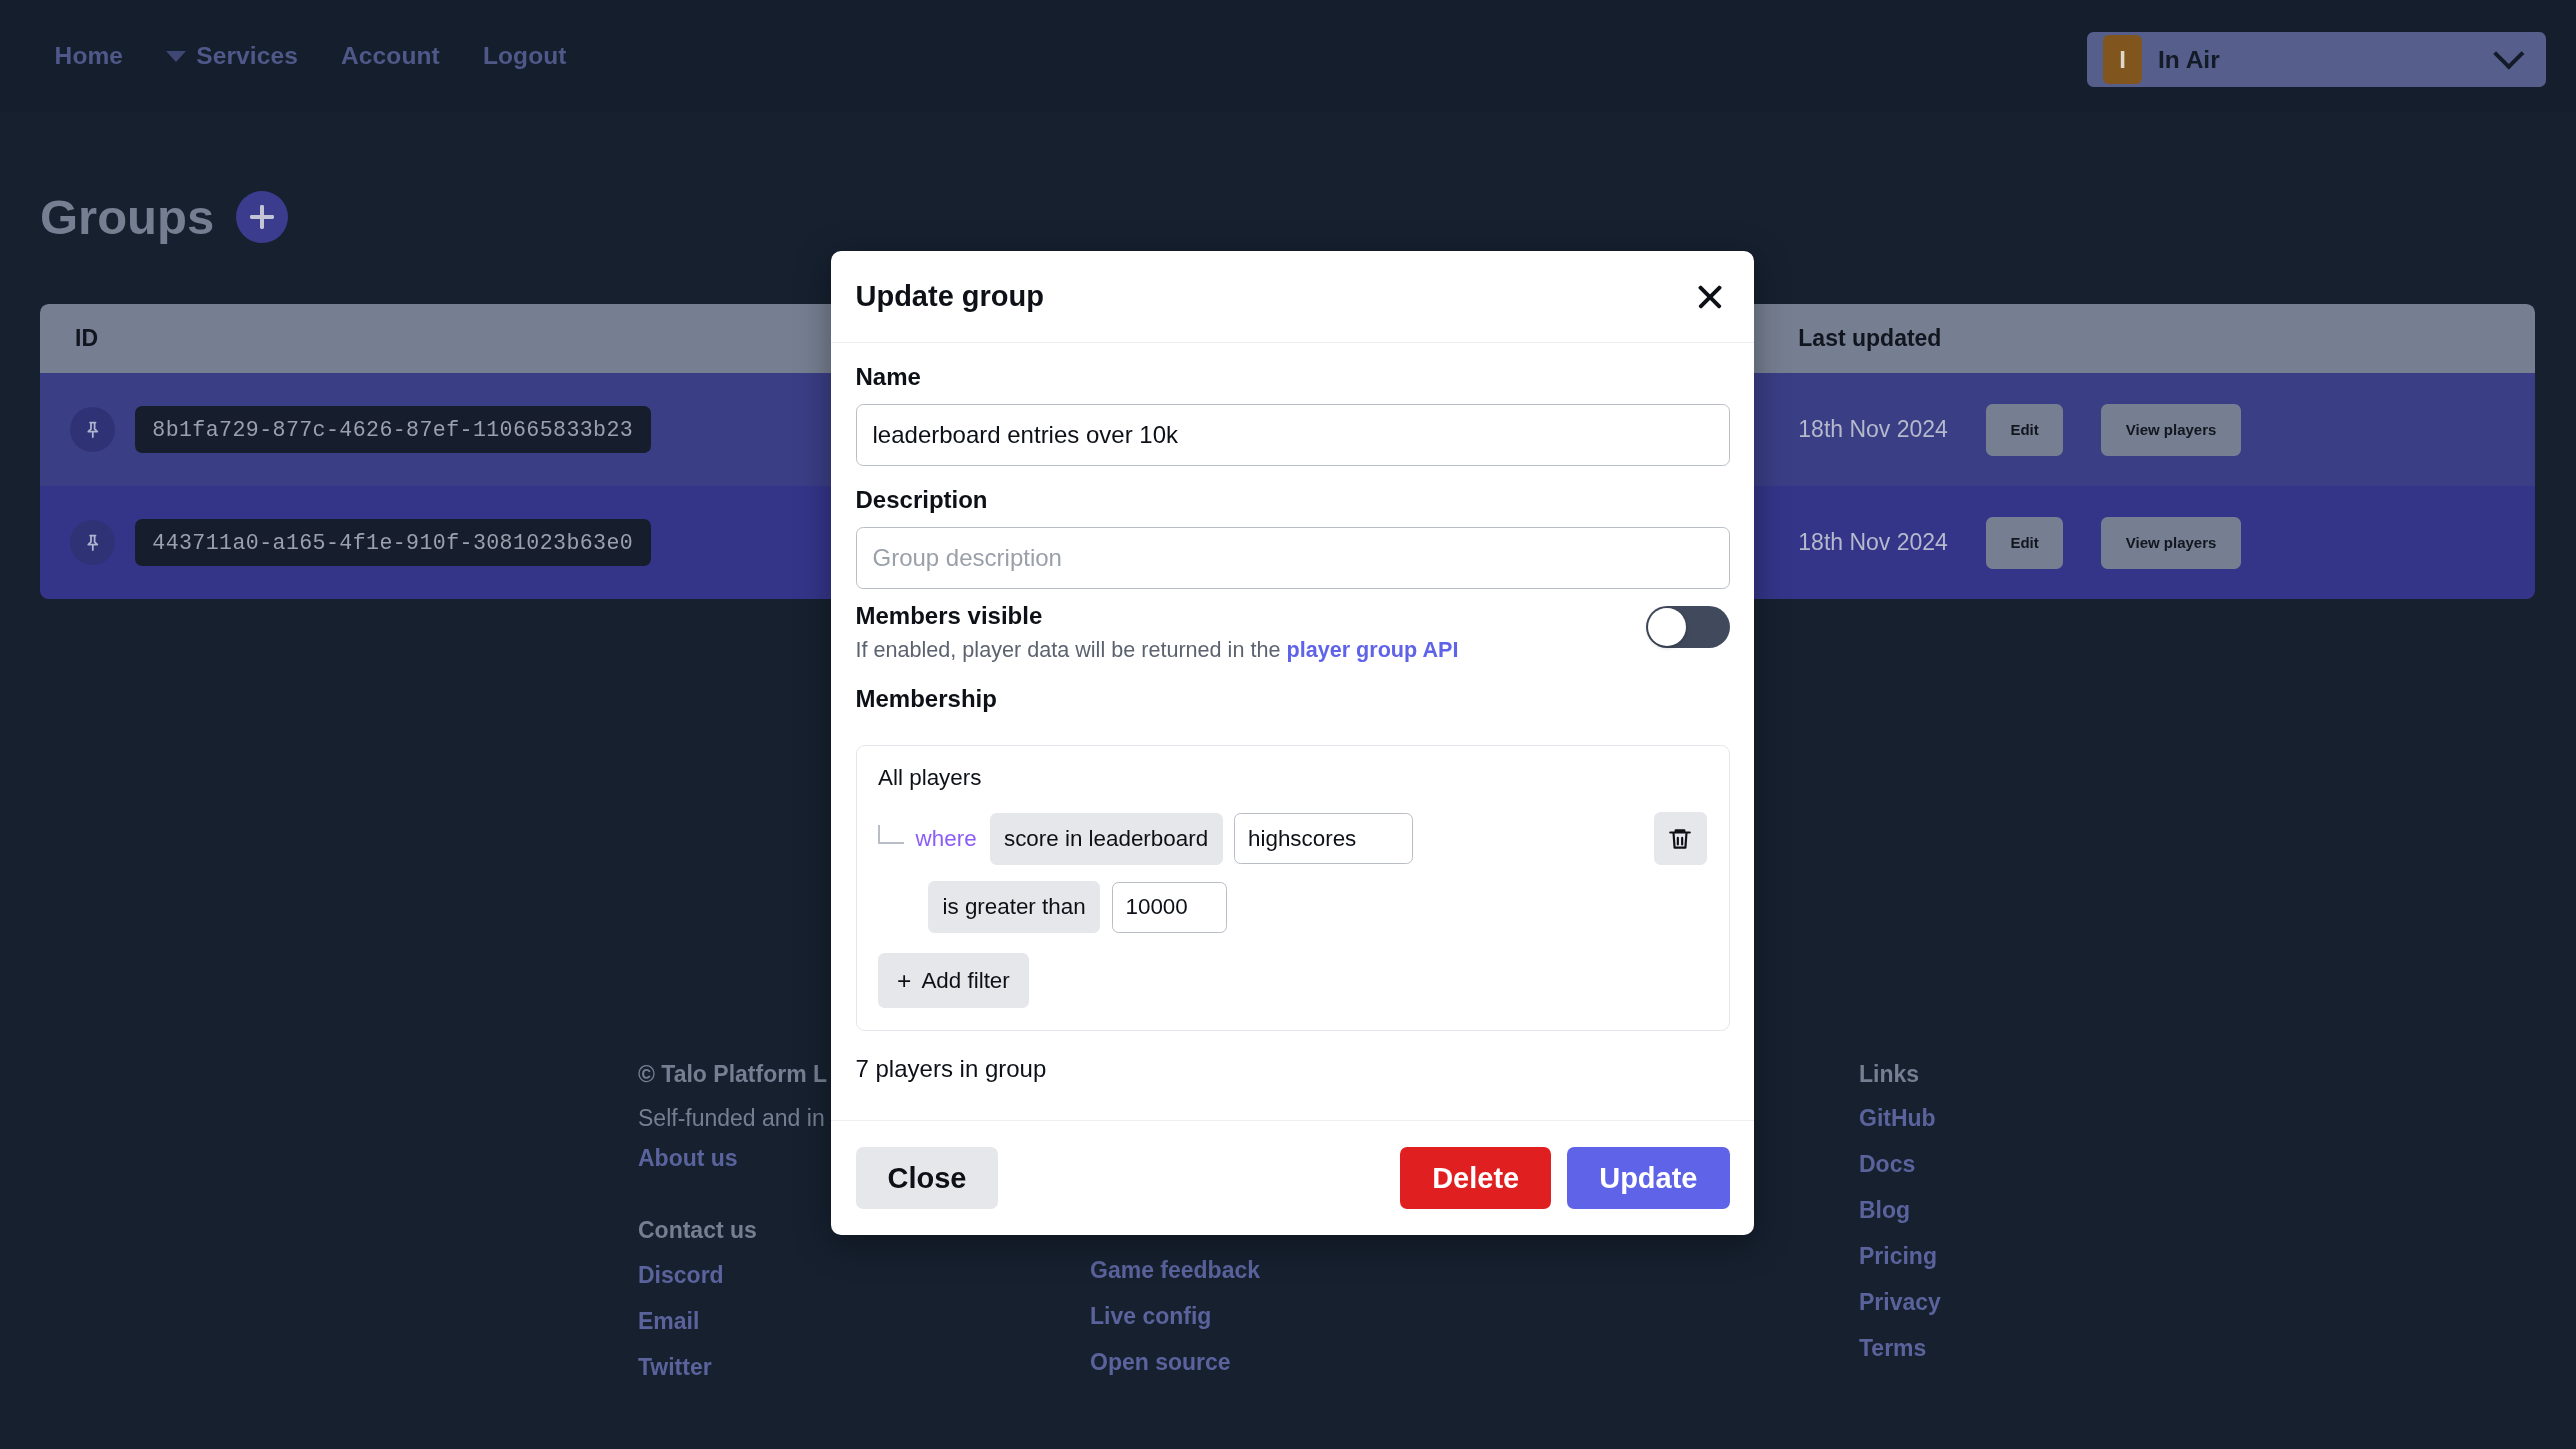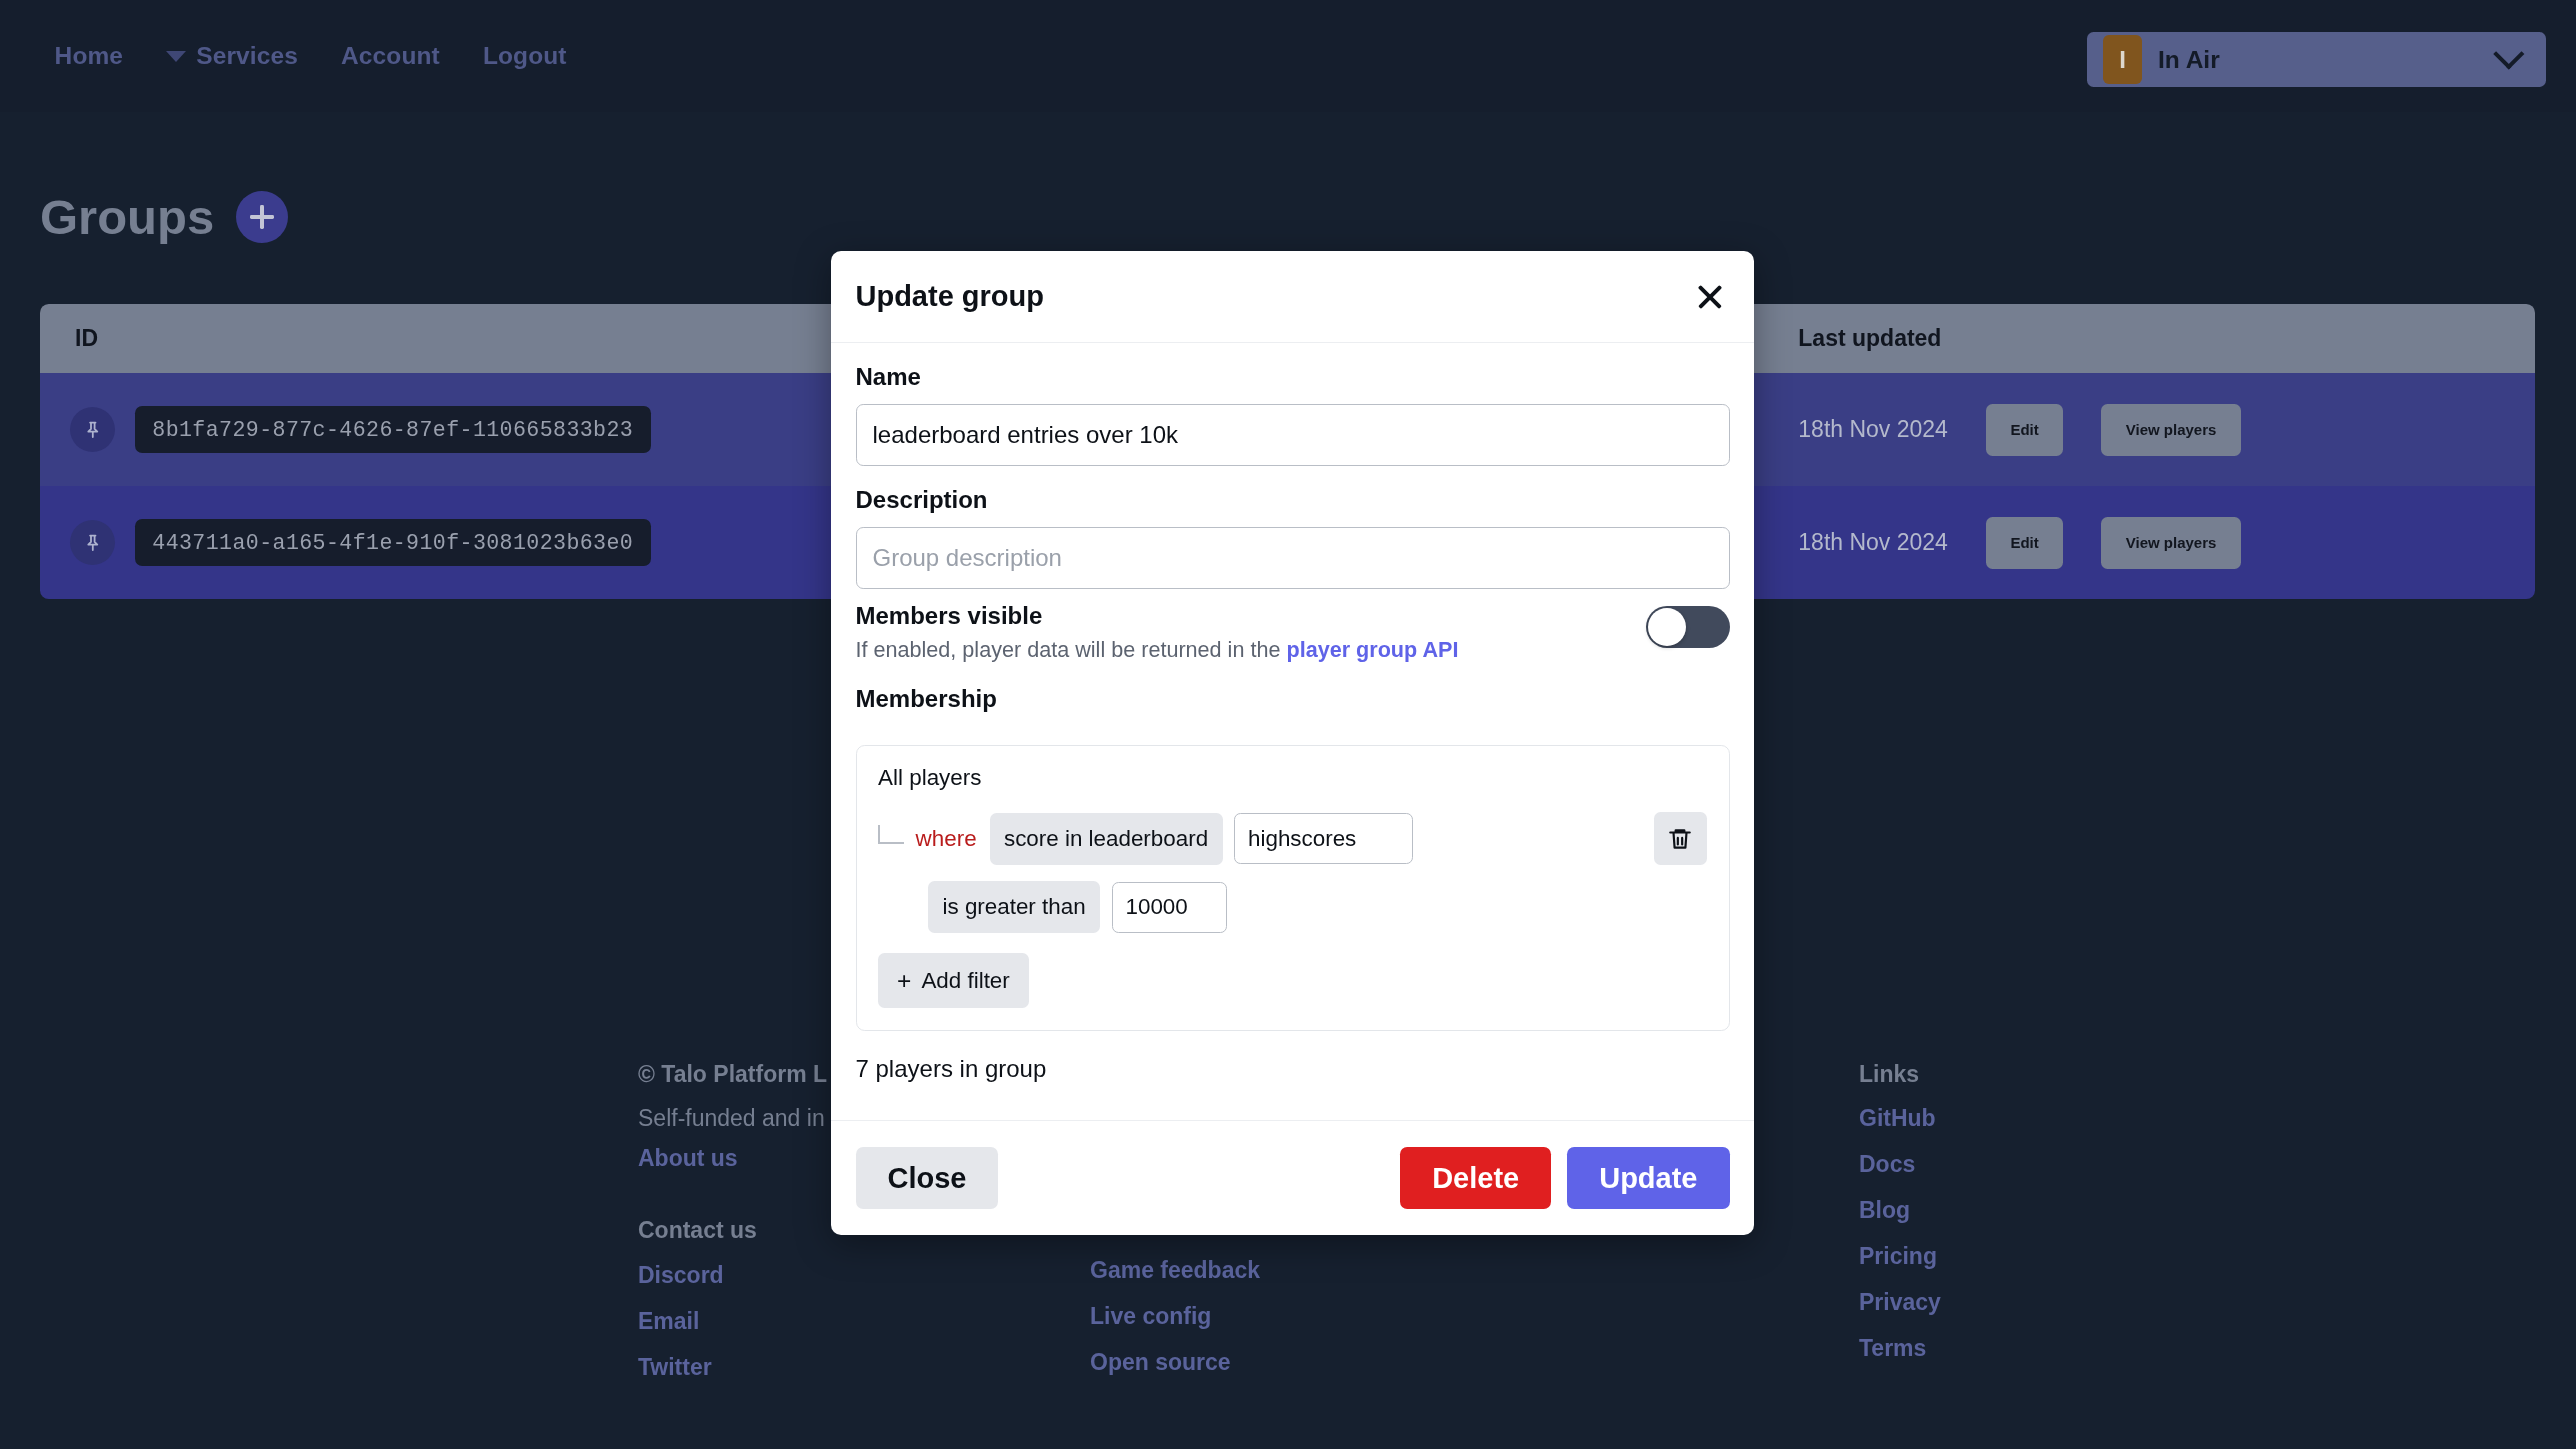--- a/index.html
+++ b/index.html
@@ -155,21 +155,21 @@
   }
 
   .membership-label { font-size: 24px; font-weight: 700; color: #0d1117; margin: 21.6px 0 13px; }
   .filter-box { border: 1.4px solid #e3e6ea; border-radius: 8.7px; padding: 19px 21.6px 21.6px; margin-top: 32px; }
   .all-players { font-size: 22.4px; color: #0d1117; margin-bottom: 21.6px; }
   .filter-row { display: flex; align-items: center; gap: 0; }
   .elbow {
     width: 26px; height: 19px; border-left: 2.2px solid #b9bec6; border-bottom: 2.2px solid #b9bec6;
     margin-right: 11.5px; margin-bottom: 8.7px; flex: 0 0 auto;
   }
-  .where-word { font-size: 22.4px; color: #b91c1c; margin-right: 13px; }
+  .where-word { font-size: 22.4px; color: #8b5cf6; margin-right: 13px; }
   .pill {
     background: #e5e7eb; border-radius: 6.5px; font-size: 22.4px; color: #0d1117;
     padding: 13px 14.4px; white-space: nowrap; border: none;
     font-family: "Liberation Sans", sans-serif;
   }
   .mini-input {
     border: 1.4px solid #b9bec6; border-radius: 6.5px; font-size: 22.4px; color: #0d1117;
     padding: 11.5px 13px; background: #fff; outline: none; margin-left: 11.5px;
     font-family: "Liberation Sans", sans-serif;
   }

